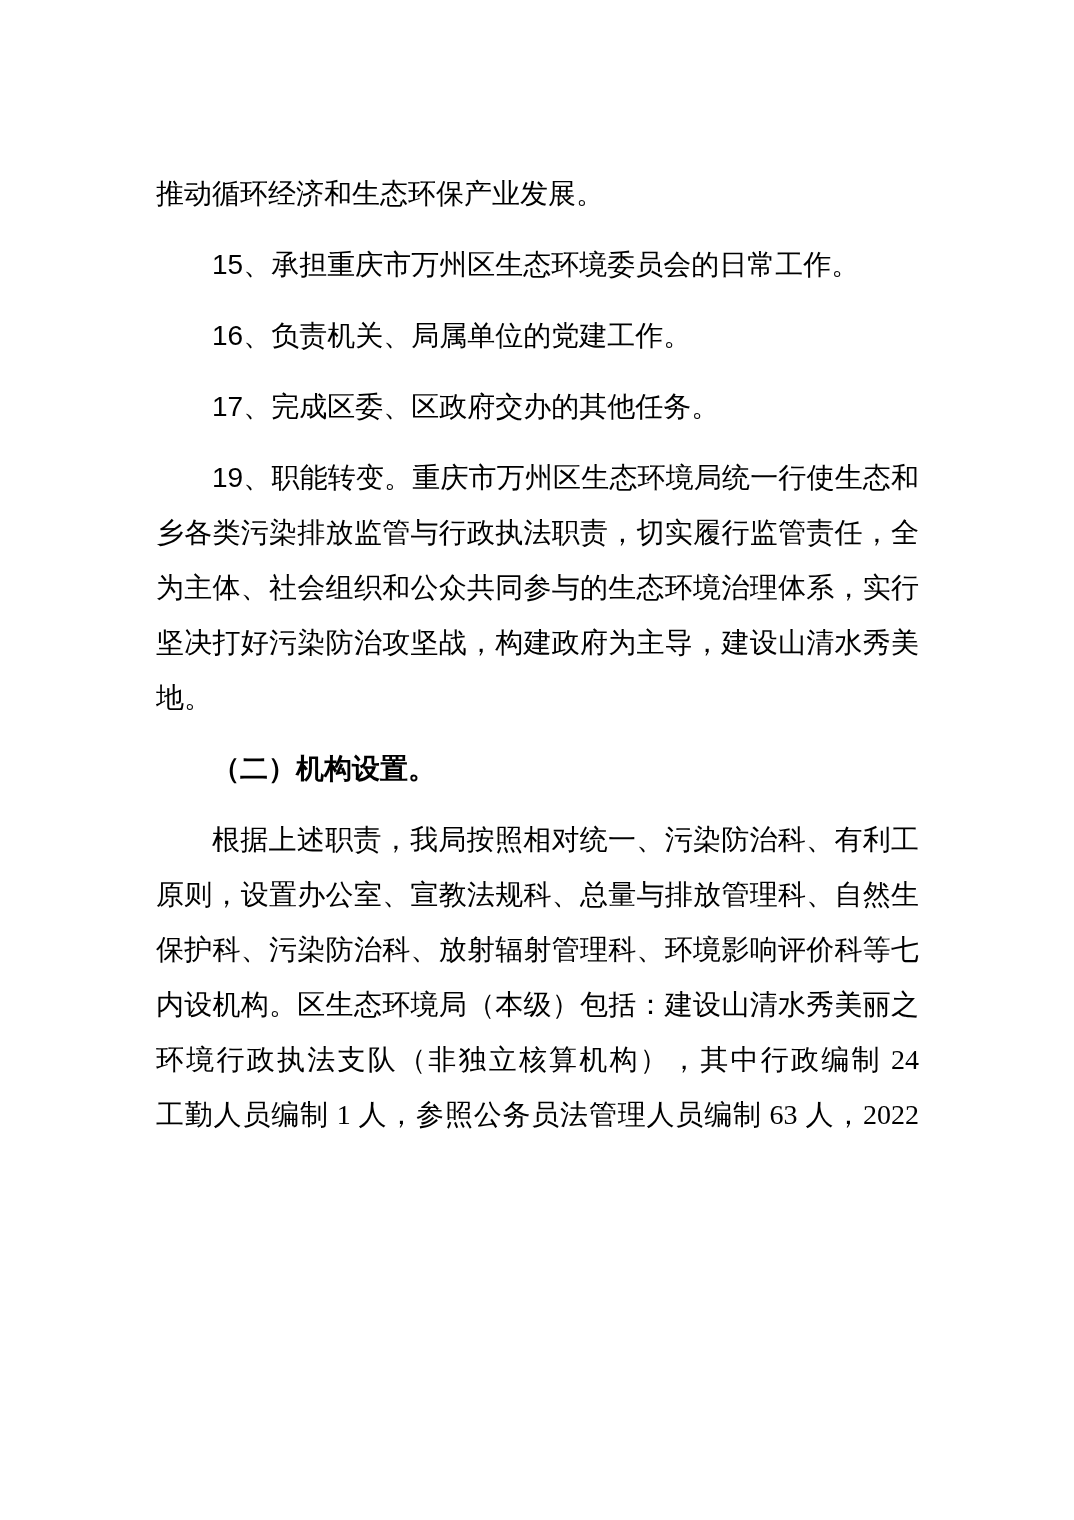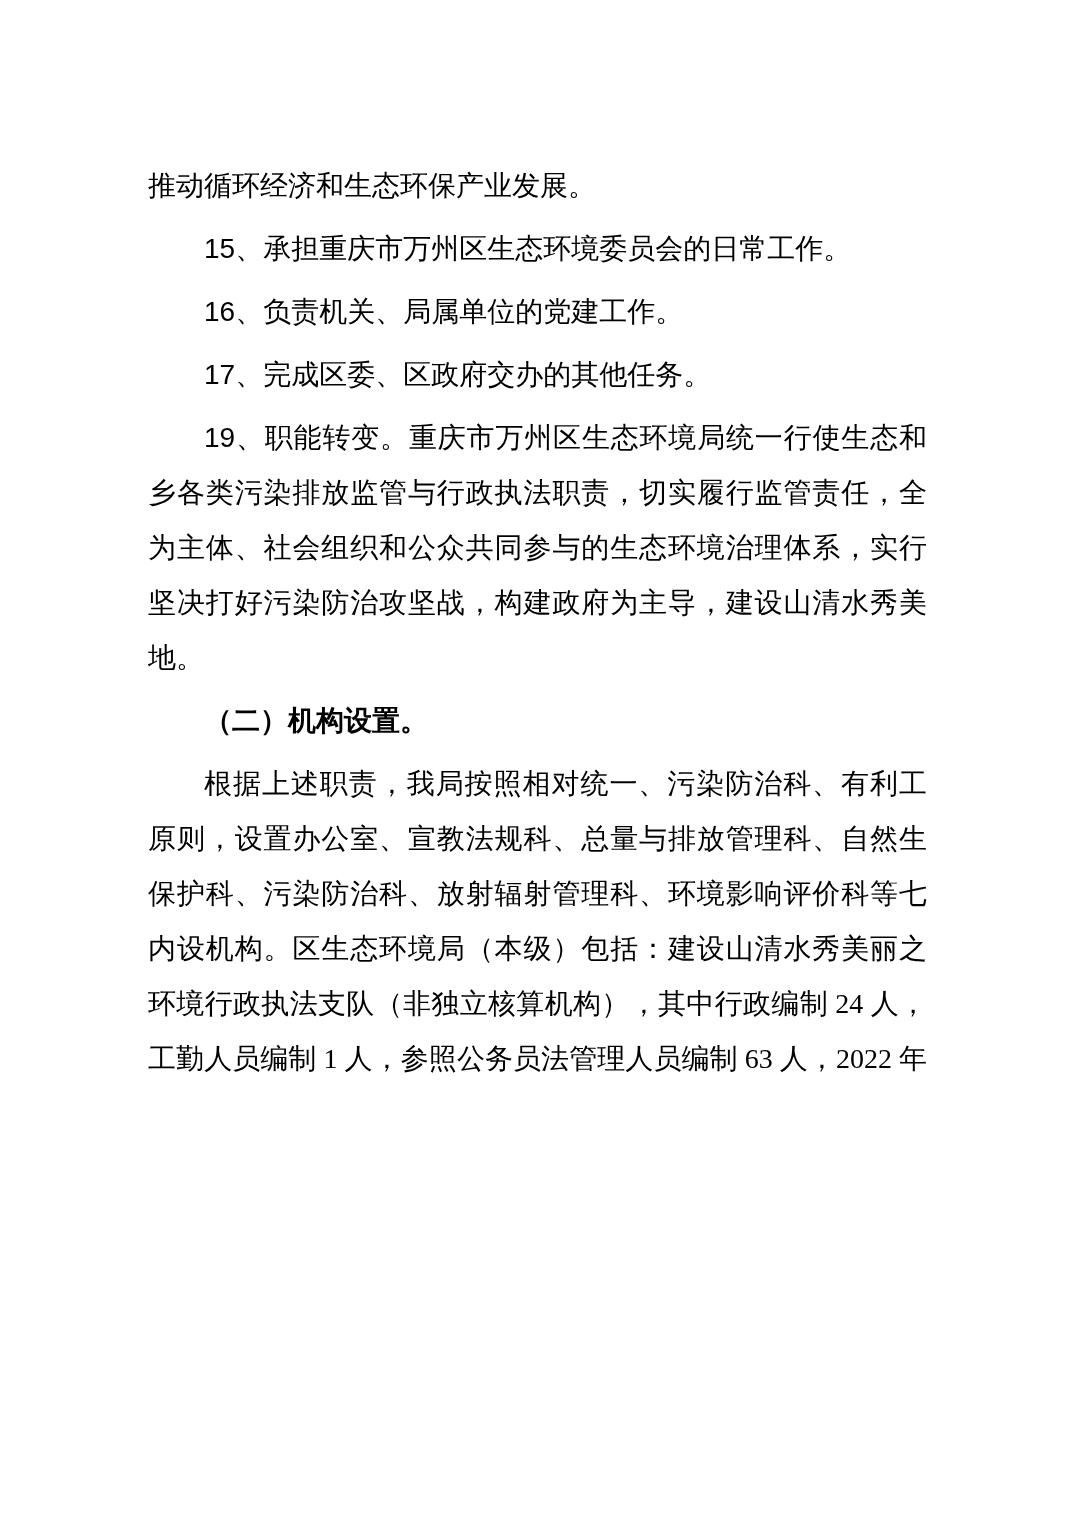--- a/index.html
+++ b/index.html
@@ -15,21 +15,21 @@
     overflow: hidden;
   }
   .content {
     position: absolute;
     left: 140px;
     top: 150px;
     width: 795px;
     color: #000000;
   }
   .paragraph {
-    margin: 8px;
+    margin: 16px;
     padding: 0;
   }
   .line {
     height: 55px;
     line-height: 55px;
     font-size: 28px;
     overflow: hidden;
     white-space: nowrap;
     text-align: left;
   }

